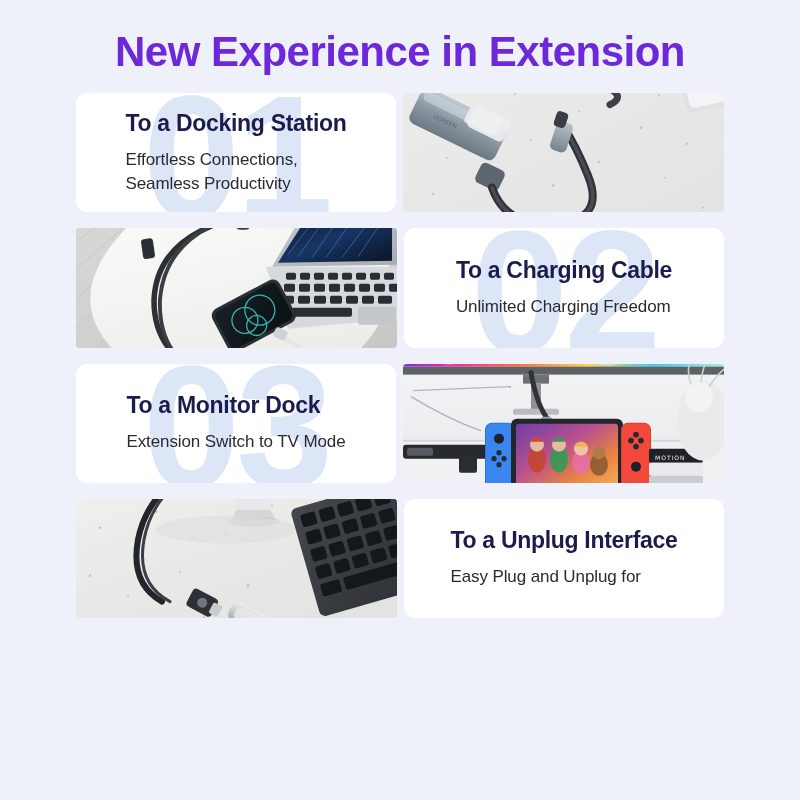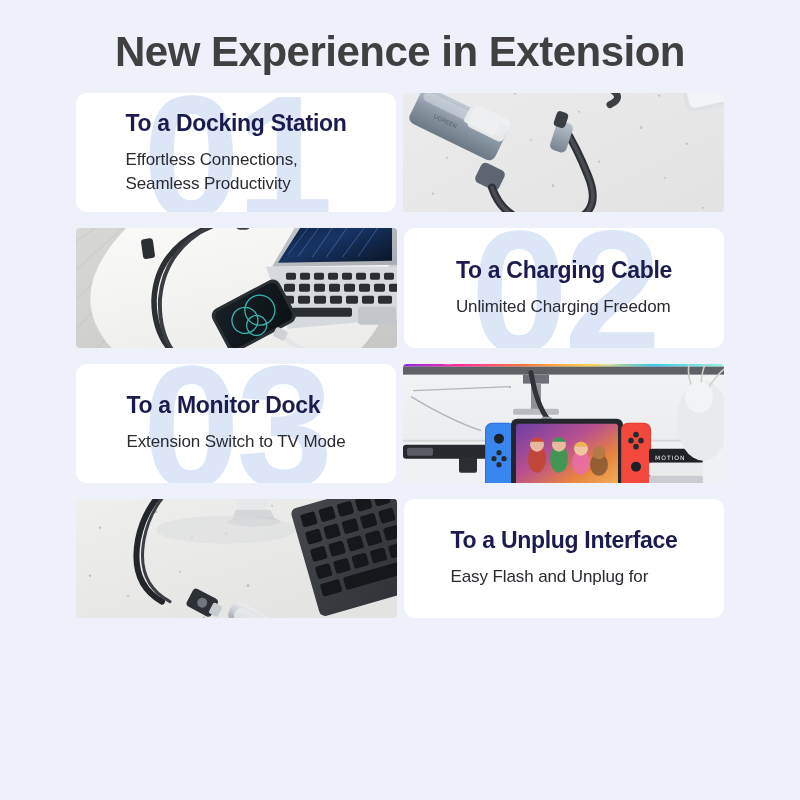--- a/index.html
+++ b/index.html
@@ -16,21 +16,21 @@
   }
 
   
   .page-title {
     position:absolute;
     top:28px; left:0; right:0;
     text-align:center;
     font-size:42px;
     font-weight:bold;
     letter-spacing:-0.5px;
-    color:#404040;
+    color:#6d28d9;
     white-space:nowrap;
   }
 
   
   .rows {
     position:absolute;
     left:76px; top:93px;
     width:648px; height:525px;
     display:flex; flex-direction:column;
     gap:16px;
@@ -457,18 +457,18 @@
               <rect x="32" y="80" width="58" height="13" rx="2.5"></rect>
             <rect x="94" y="80" width="20" height="13" rx="2.5"></rect>
               <rect x="118" y="80" width="22" height="13" rx="2.5"></rect>
           </g>
         </g>
       </svg>
     </div>
     <div class="text-panel">
       <div class="panel-text">
         <div class="card-heading">To a Unplug Interface</div>
-        <div class="card-sub">Easy Flash and Unplug for</div>
+        <div class="card-sub">Easy Plug and Unplug for</div>
       </div>
     </div>
   </div>
 
 </div>
 
 </body></html>

